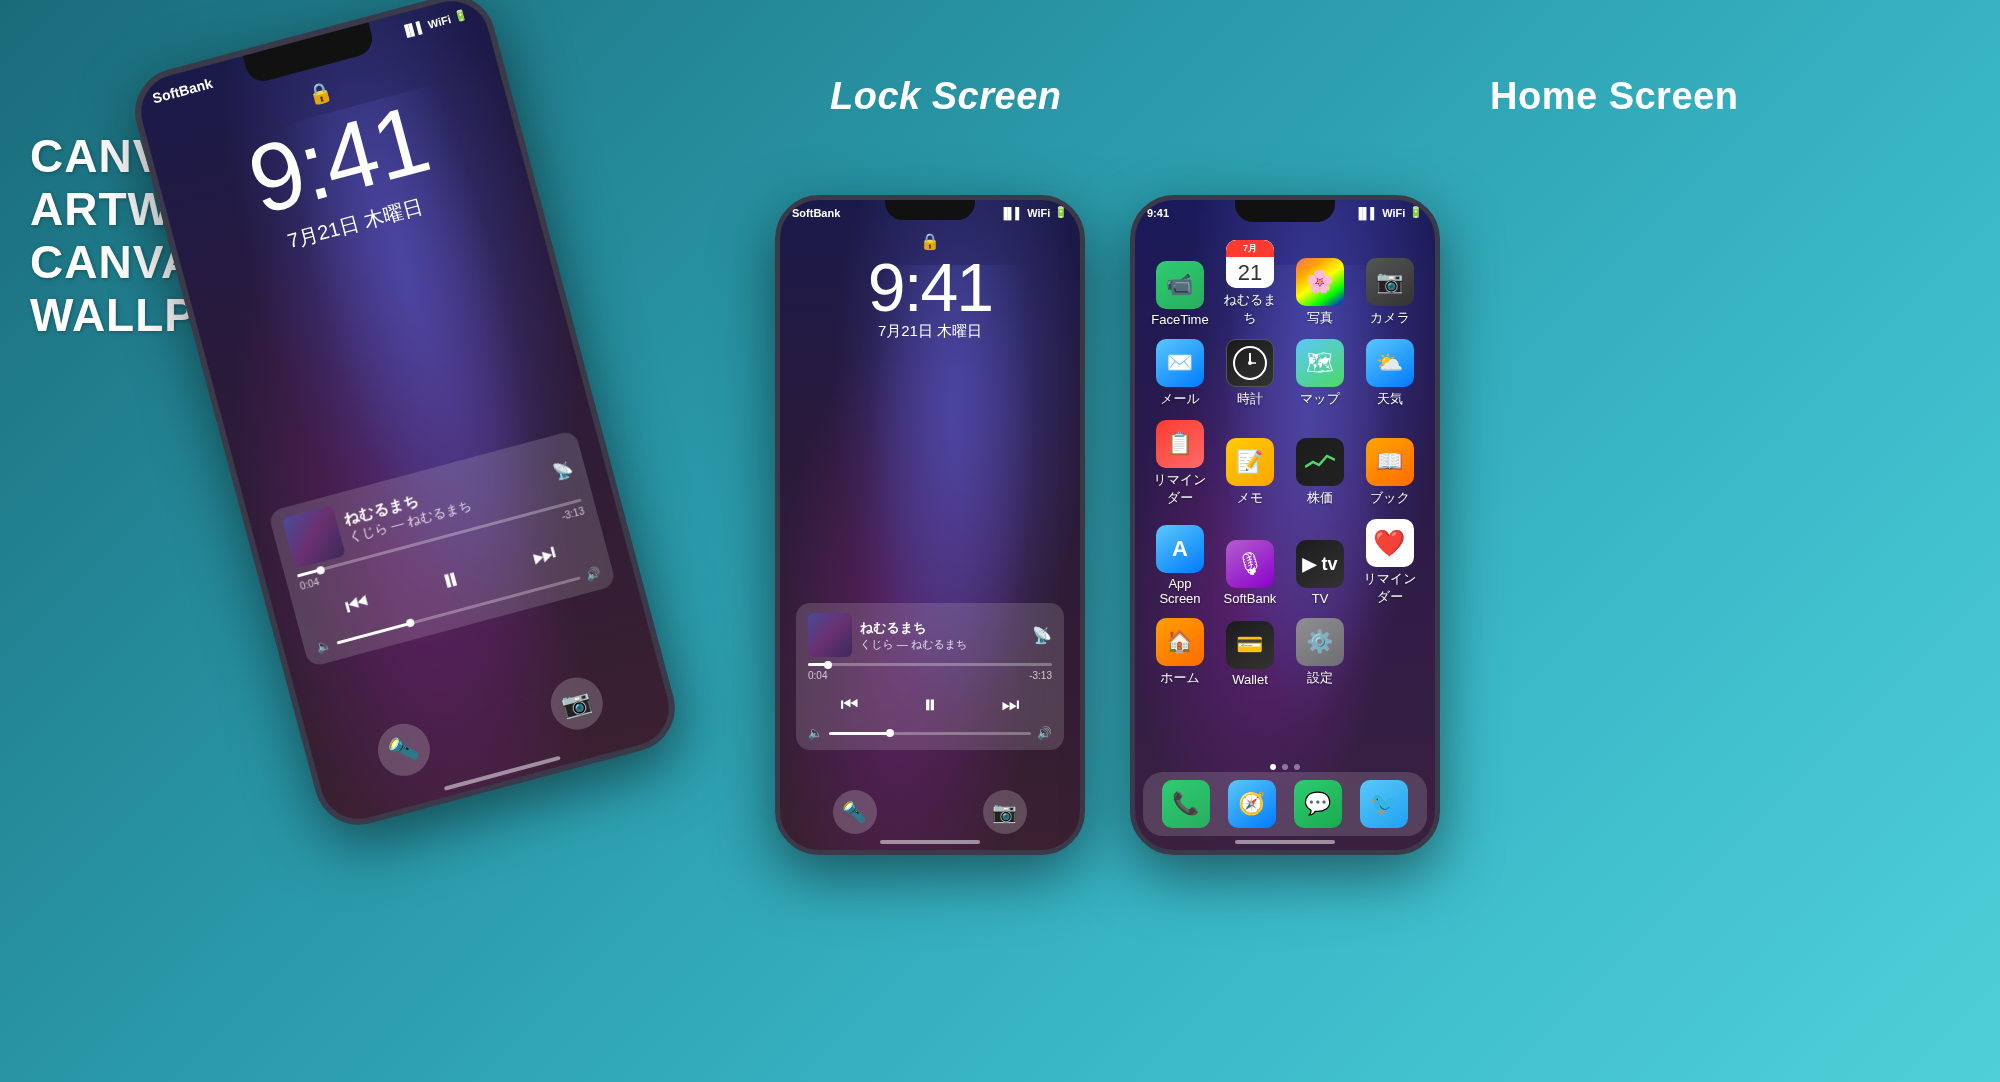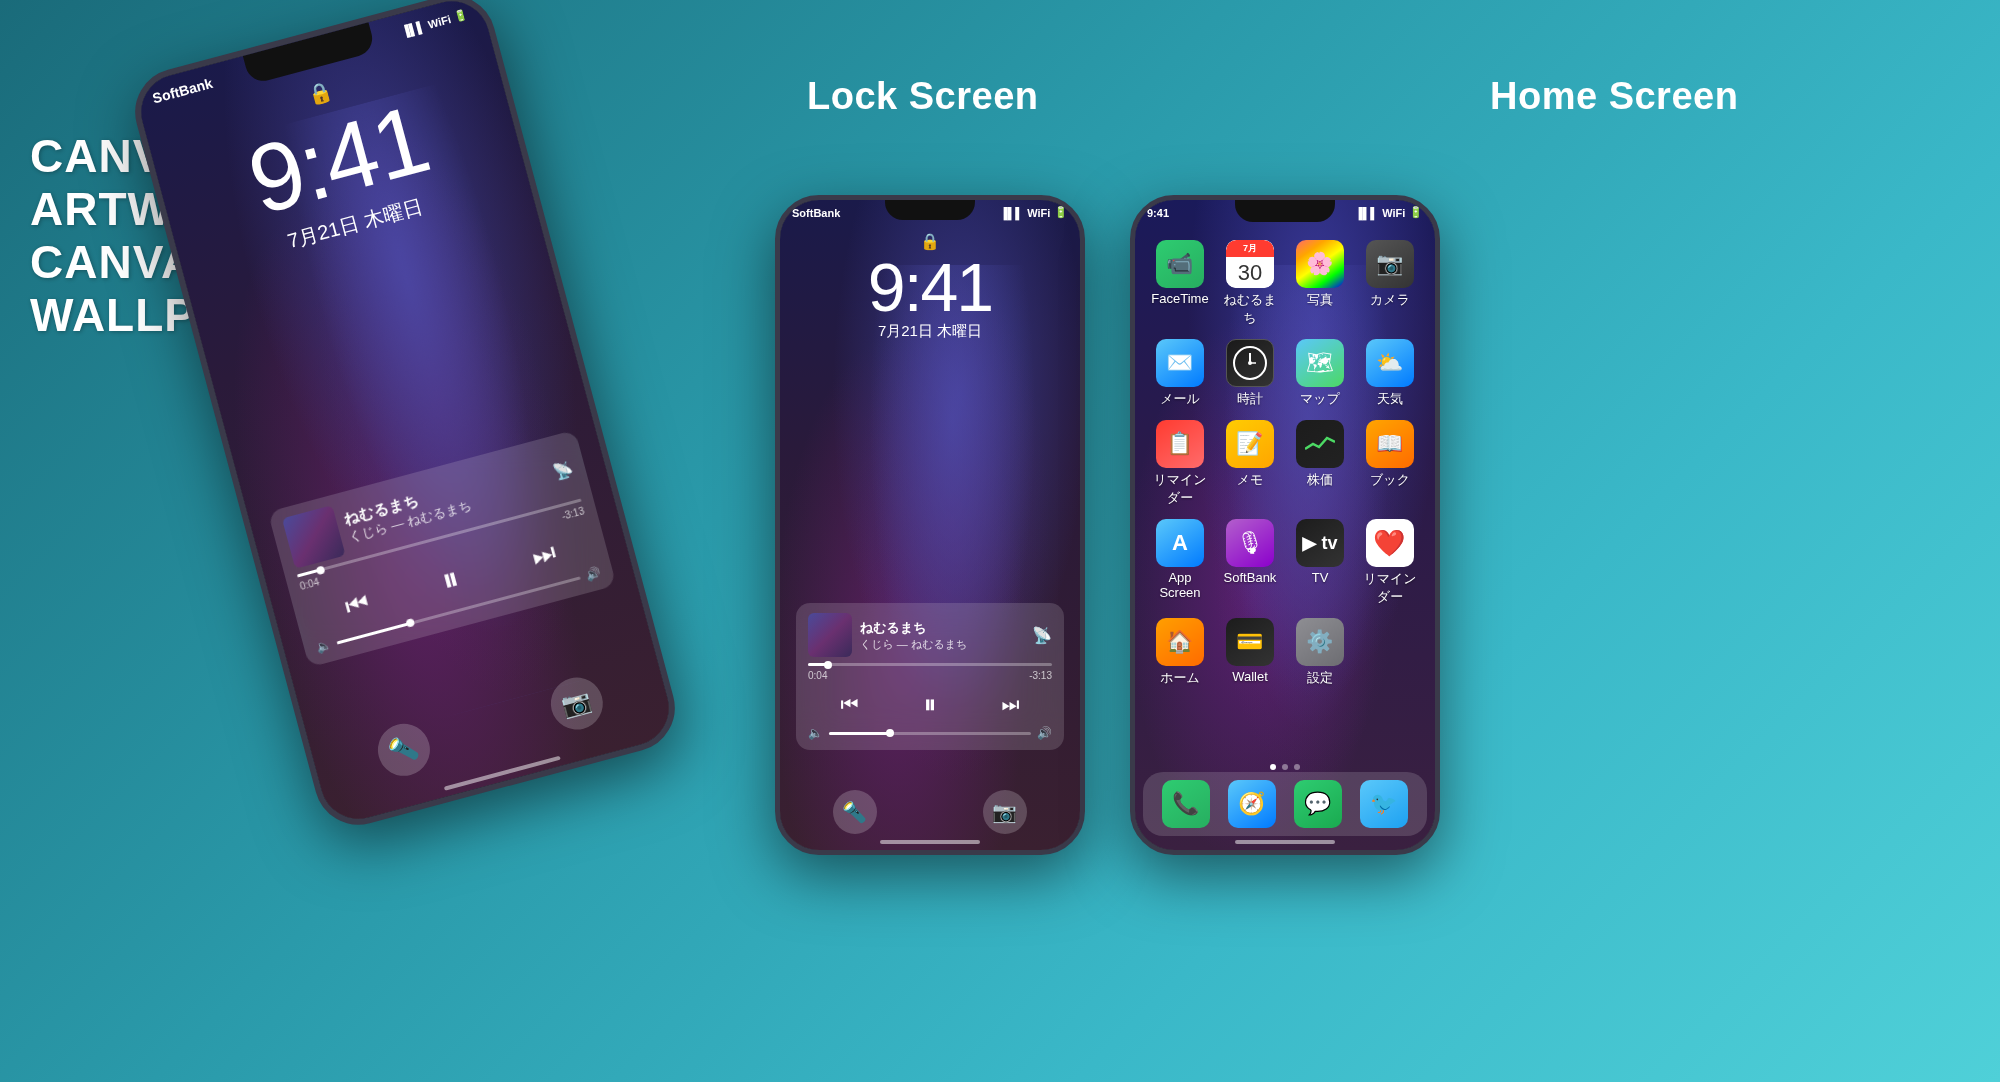--- a/index.html
+++ b/index.html
@@ -29,21 +29,21 @@
 
     
     .section-label {
       position: absolute;
       top: 75px;
       color: white;
       font-size: 38px;
       font-weight: 600;
       letter-spacing: 0.5px;
     }
-    .label-lock { left: 807px; }
+    .label-lock { left: 830px; font-style: italic; }
     .label-home { left: 1160px; }
 
     
     .phone {
       position: absolute;
       border-radius: 44px;
       background: #1a1a2e;
       box-shadow: 0 20px 60px rgba(0,0,0,0.5), inset 0 0 0 2px #555;
       overflow: hidden;
     }
@@ -328,20 +328,21 @@
       grid-template-columns: repeat(4, 1fr);
       gap: 16px 8px;
       z-index: 5;
     }
 
     .app-icon-wrap {
       display: flex;
       flex-direction: column;
       align-items: center;
       gap: 3px;
+      justify-content: flex-end;
     }
 
     .app-icon {
       width: 52px;
       height: 52px;
       border-radius: 12px;
       display: flex;
       align-items: center;
       justify-content: center;
       font-size: 26px;
@@ -658,21 +659,21 @@
   <div class="home-content">
     <div class="app-grid" id="app-grid">
     <div class="app-icon-wrap">
           <div class="app-icon app-facetime">📹</div>
           <div class="app-label">FaceTime</div>
         </div>
         <div class="app-icon-wrap">
           <div class="app-icon app-calendar">
             <div style="display:flex;flex-direction:column;align-items:center;width:100%;height:100%;background:white;border-radius:10px;overflow:hidden;">
               <div style="background:#ff3b30;color:white;font-size:9px;width:100%;text-align:center;padding:2px 0;font-weight:600;">7月</div>
-              <div style="font-size:22px;color:#333;font-weight:300;flex:1;display:flex;align-items:center;justify-content:center;">30</div>
+              <div style="font-size:22px;color:#333;font-weight:300;flex:1;display:flex;align-items:center;justify-content:center;">21</div>
             </div>
           </div>
           <div class="app-label">ねむるまち</div>
         </div>
         <div class="app-icon-wrap">
           <div class="app-icon app-photos">🌸</div>
           <div class="app-label">写真</div>
         </div>
         <div class="app-icon-wrap">
           <div class="app-icon app-camera">📷</div>

